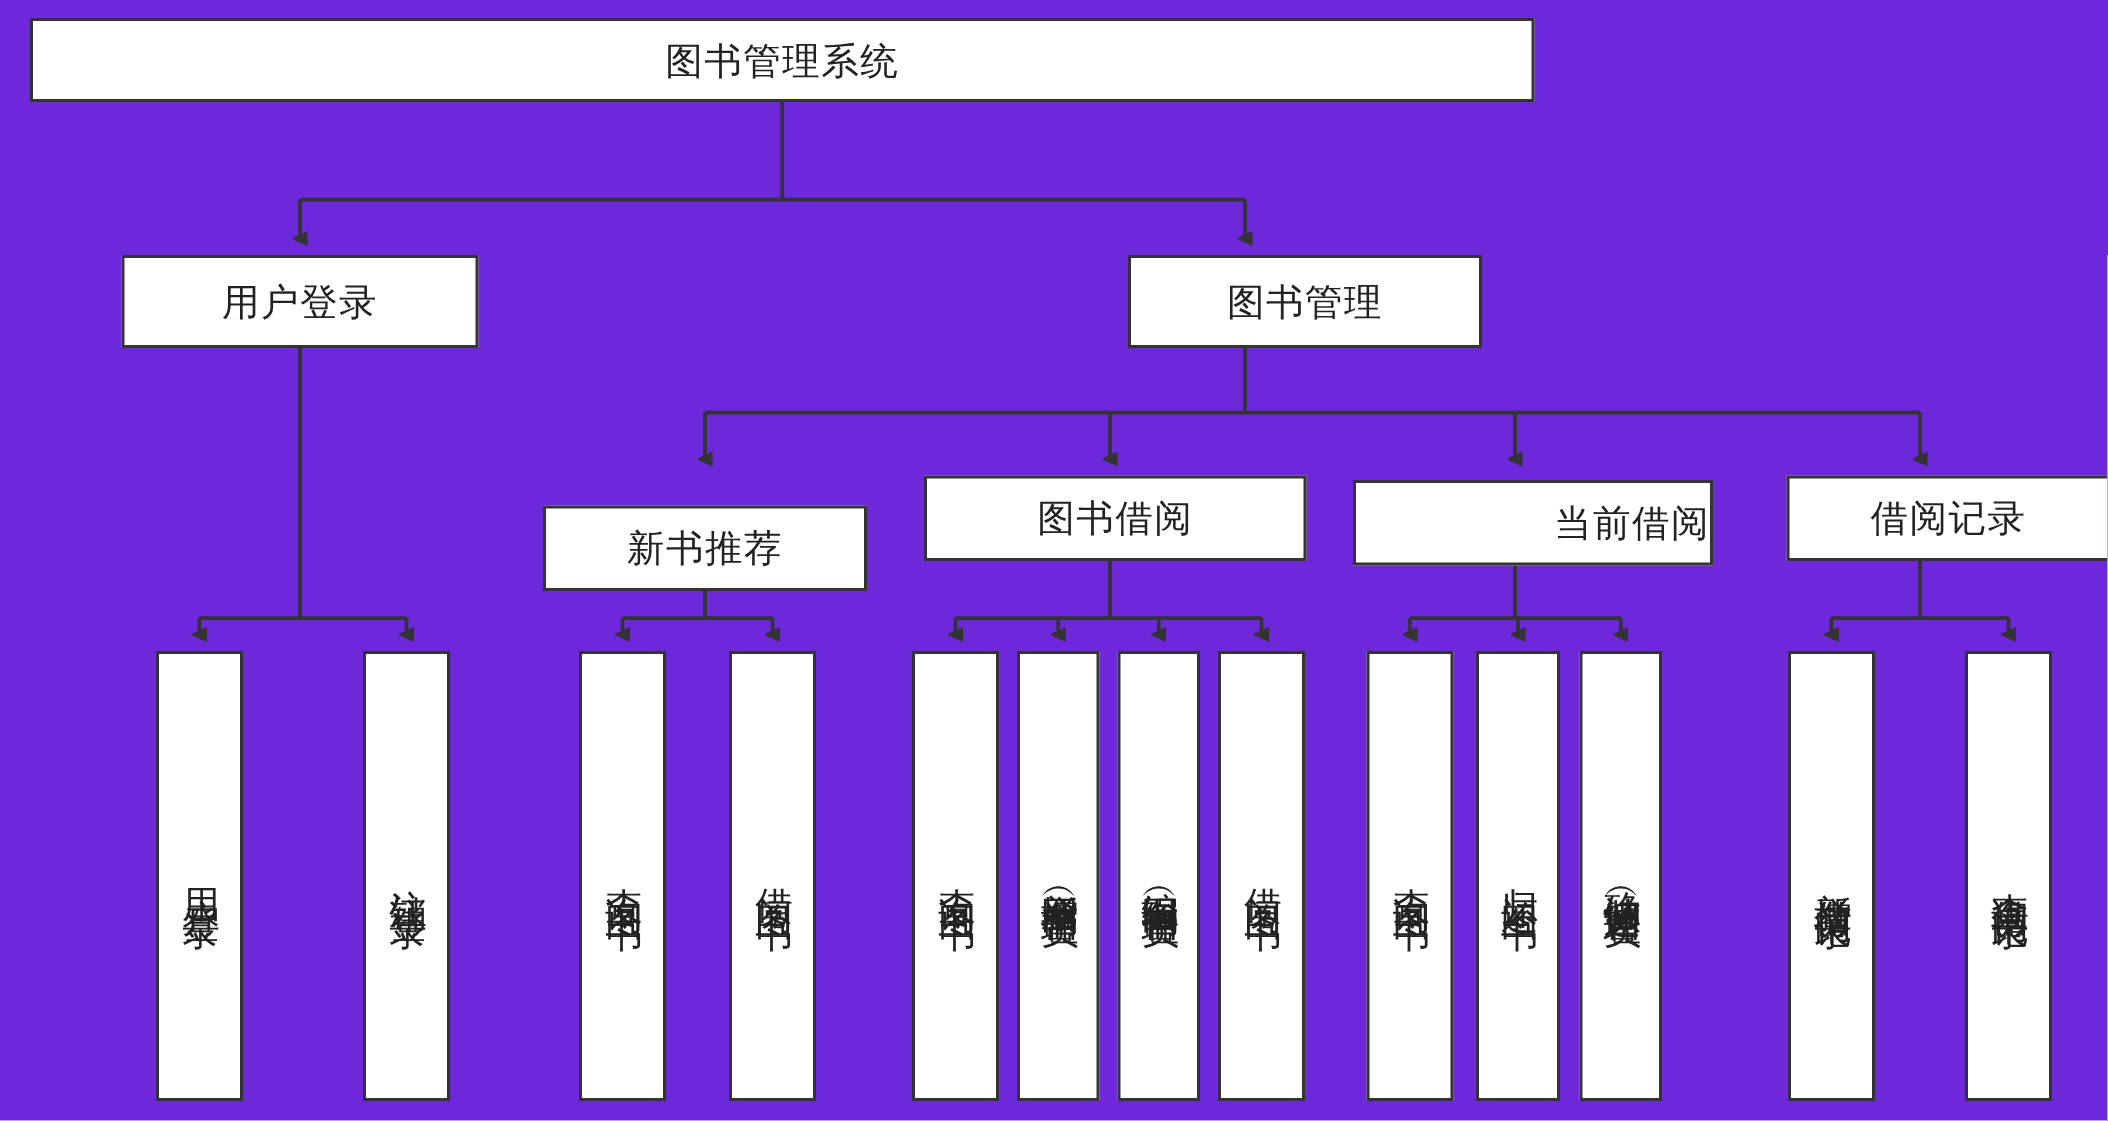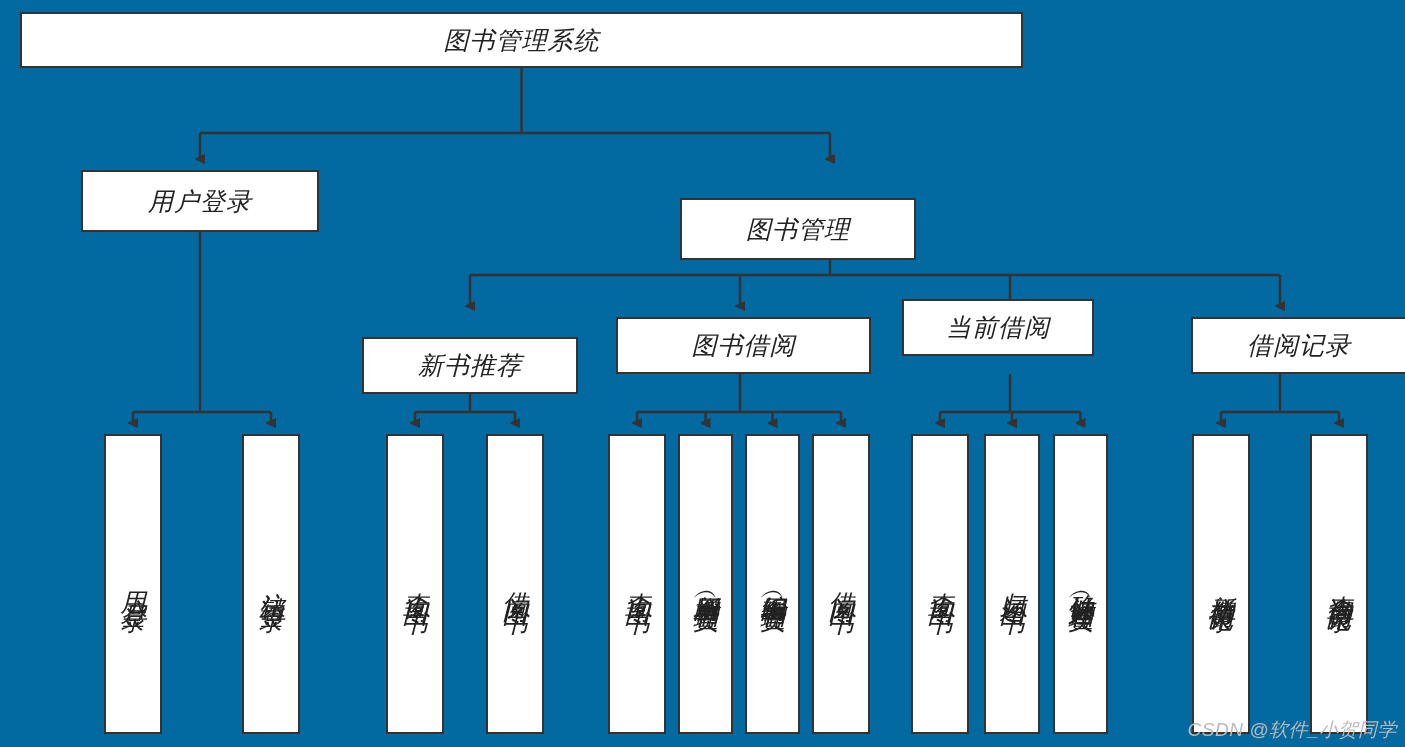--- a/index.html
+++ b/index.html
@@ -7,23 +7,22 @@
     padding: 0;
     background: #ffffff;
   }
   body {
     font-family: "Liberation Sans", "DejaVu Sans", sans-serif;
   }
   #canvas {
     position: relative;
     width: 1405px;
     height: 747px;
-    background: #0369a1;
+    background: #6d28d9;
     overflow: hidden;
-    font-style: italic;
   }
   .node {
     position: absolute;
     box-sizing: border-box;
     border: 2.5px solid #333333;
     background: #ffffff;
     display: flex;
     align-items: center;
     justify-content: center;
     color: #222222;
@@ -117,30 +116,30 @@
       </g>
   </svg>
 
   <div id="node-layer">
       <div class="node horiz" style="left: 20px; top: 12px; width: 1003px; height: 56px;">
         <span>图书管理系统</span>
       </div>
       <div class="node horiz" style="left: 81px; top: 170px; width: 238px; height: 62px;">
         <span>用户登录</span>
       </div>
-      <div class="node horiz" style="left: 680px; top: 170px; width: 236px; height: 62px; margin-top: 28px;">
+      <div class="node horiz" style="left: 752px; top: 170px; width: 236px; height: 62px;">
         <span>图书管理</span>
       </div>
       <div class="node horiz" style="left: 362px; top: 317px; width: 216px; height: 57px; margin-top: 20px;">
         <span>新书推荐</span>
       </div>
       <div class="node horiz" style="left: 616px; top: 317px; width: 255px; height: 57px;">
         <span>图书借阅</span>
       </div>
-      <div class="node horiz" style="left: 902px; top: 299px; width: 192px; height: 57px;">
+      <div class="node horiz" style="left: 902px; top: 320px; width: 240px; height: 57px; justify-content: flex-end;">
         <span>当前借阅</span>
       </div>
       <div class="node horiz" style="left: 1172px; top: 317px; width: 216px; height: 57px; margin-left: 19px;">
         <span>借阅记录</span>
       </div>
       <div class="node vert" style="left: 104px; top: 434px; width: 58px; height: 300px;">
         <span>用户登录</span>
       </div>
       <div class="node vert" style="left: 242px; top: 434px; width: 58px; height: 300px;">
         <span>注销登录</span>
@@ -173,14 +172,13 @@
         <span>确认归还（管理员）</span>
       </div>
       <div class="node vert tight" style="left: 1192px; top: 434px; width: 58px; height: 300px;">
         <span>新增借阅记录</span>
       </div>
       <div class="node vert tight" style="left: 1310px; top: 434px; width: 58px; height: 300px;">
         <span>查询借阅记录</span>
       </div>
     </div>
 
-  <div class="watermark">CSDN @软件_小贺同学</div>
 </div>
 
 </body></html>

